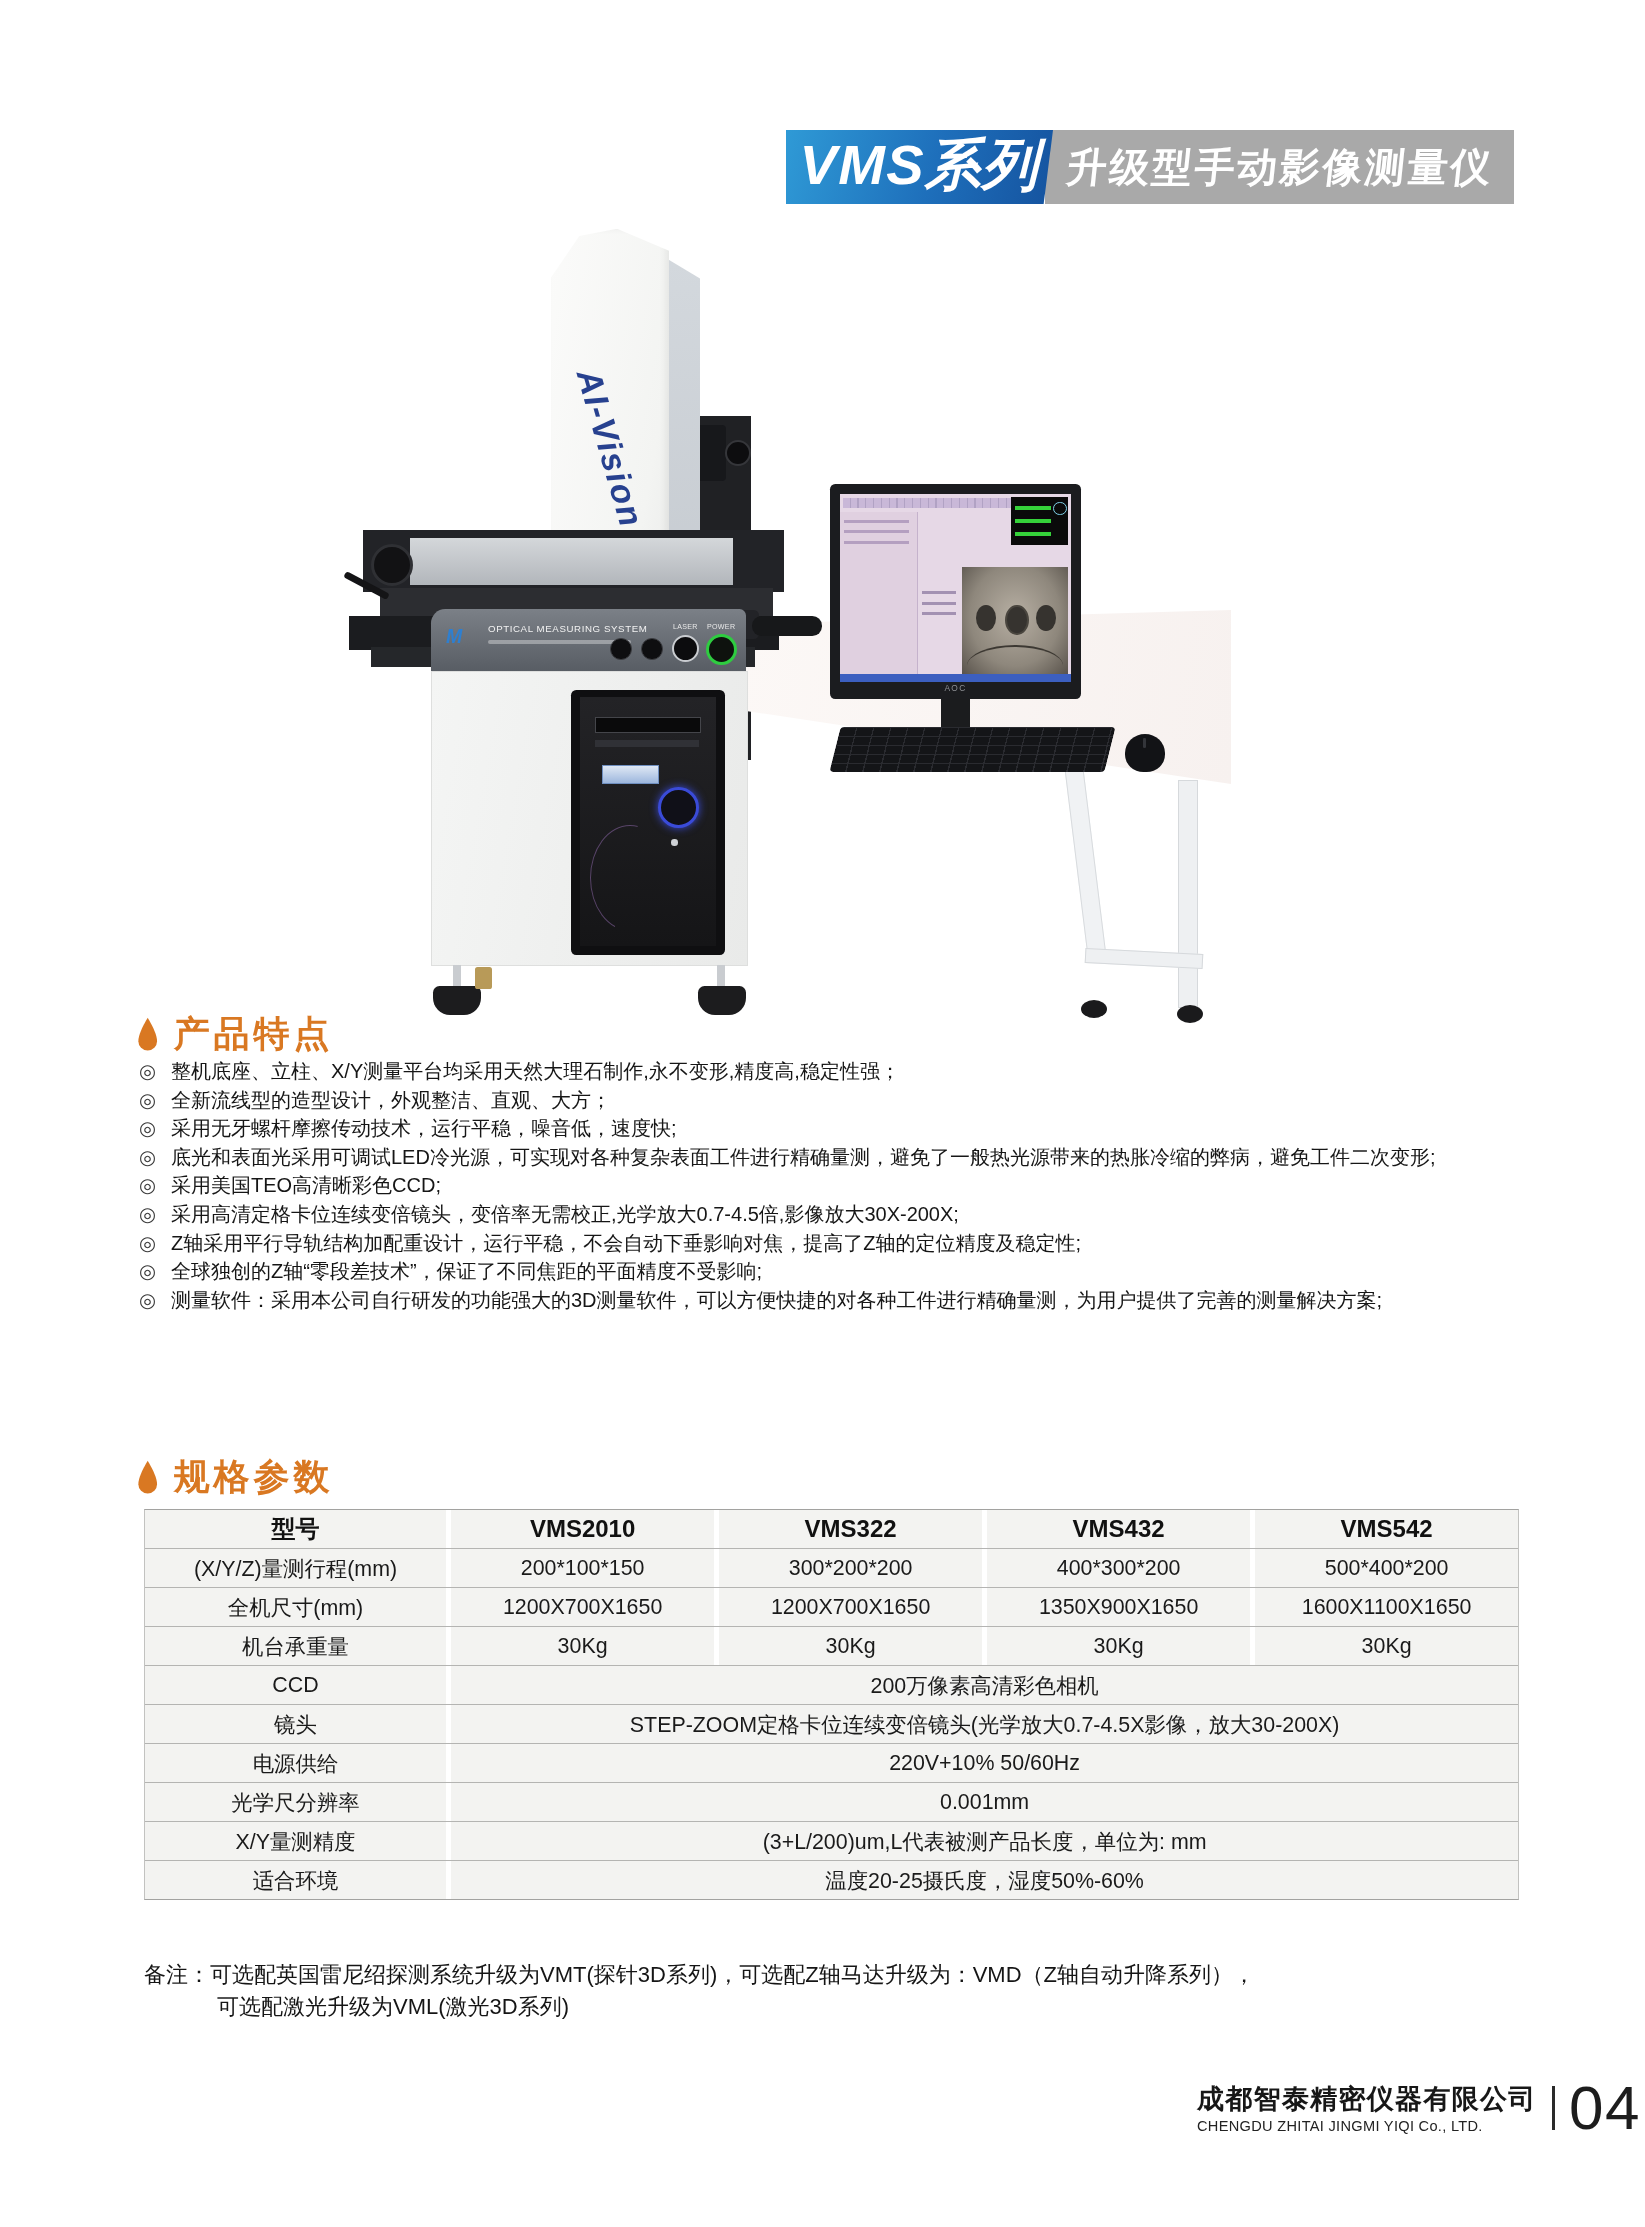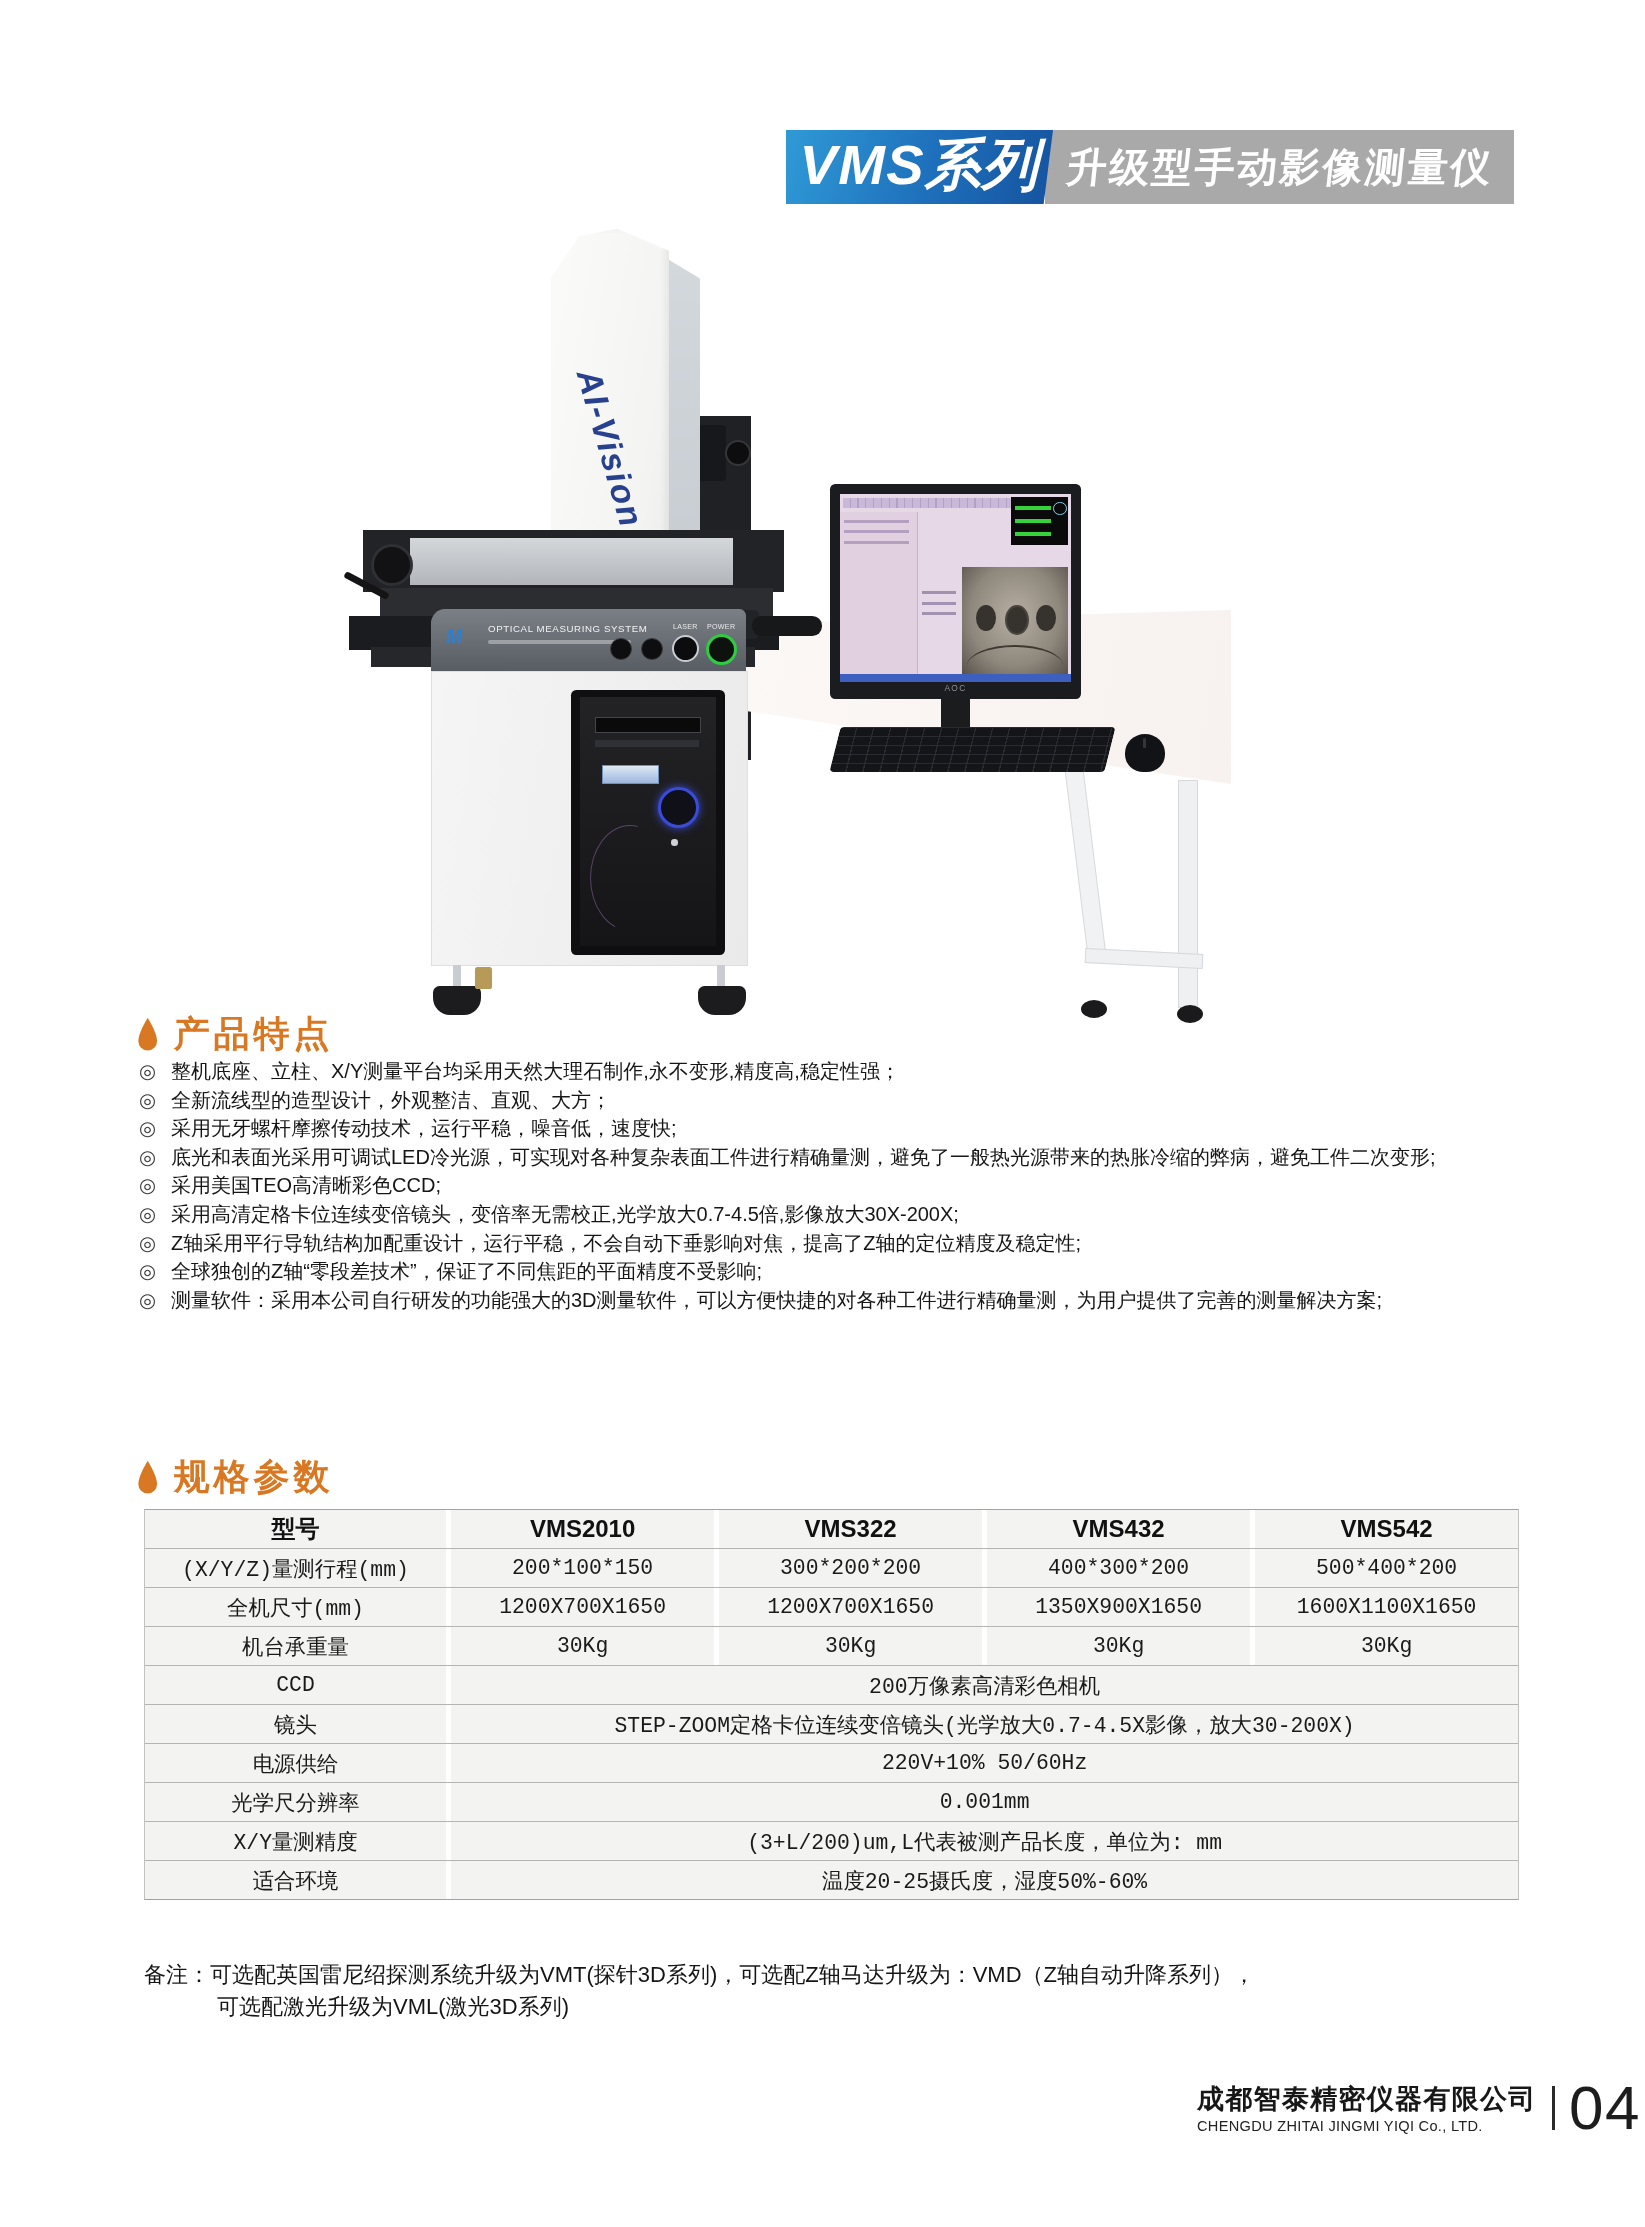--- a/index.html
+++ b/index.html
@@ -22,21 +22,21 @@
   
   .features{position:absolute;left:139px;top:1057px;width:1421px;}
   .feat-item{display:flex;align-items:flex-start;font-size:20px;line-height:28.6px;color:#161616;}
   .feat-bullet{width:32px;flex:0 0 32px;color:#3a3a3a;font-size:19.5px;}
   .feat-text{flex:1;}
 
   
   .spec-table{position:absolute;left:144px;top:1509px;width:1373px;border-top:1.9px solid #a2a2a0;border-bottom:1.9px solid #a2a2a0;
     border-left:0.6px solid #c2c2c0;border-right:0.6px solid #c2c2c0;background:#fff;}
   .srow{display:flex;gap:5.2px;height:38px;background:#fff;}
-  .srow + .srow{border-top:1.9px solid #b4b4b2;font-family:Liberation Mono, monospace;}
+  .srow + .srow{border-top:1.9px solid #b4b4b2;}
   .scell{background:#f3f3f1;display:flex;align-items:center;justify-content:center;font-size:21.4px;color:#1a1a1a;flex:1;}
   .slabel{flex:0 0 301px;}
   .shead{font-weight:bold;font-size:24px;color:#111;}
   .sspan{flex:1;}
 
   
   .note{position:absolute;left:144px;top:1959px;font-size:22px;line-height:32px;color:#151515;}
   .note .l2{margin-left:73px;}
   .footer{position:absolute;left:1197px;top:2072px;display:flex;align-items:center;}
   .f-co{text-align:left;}

